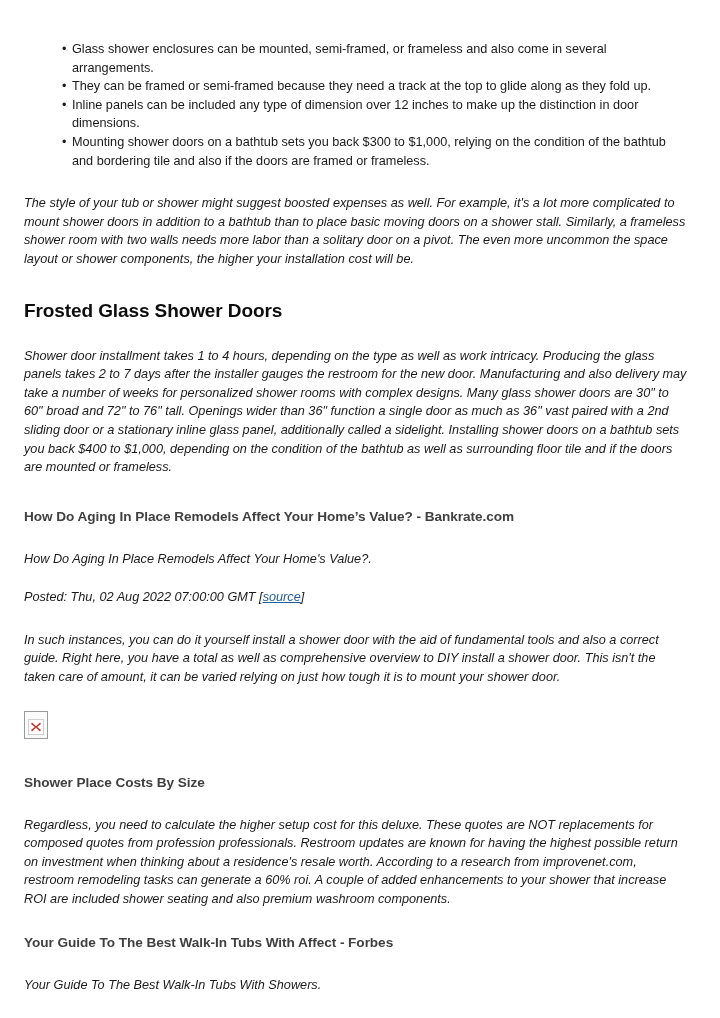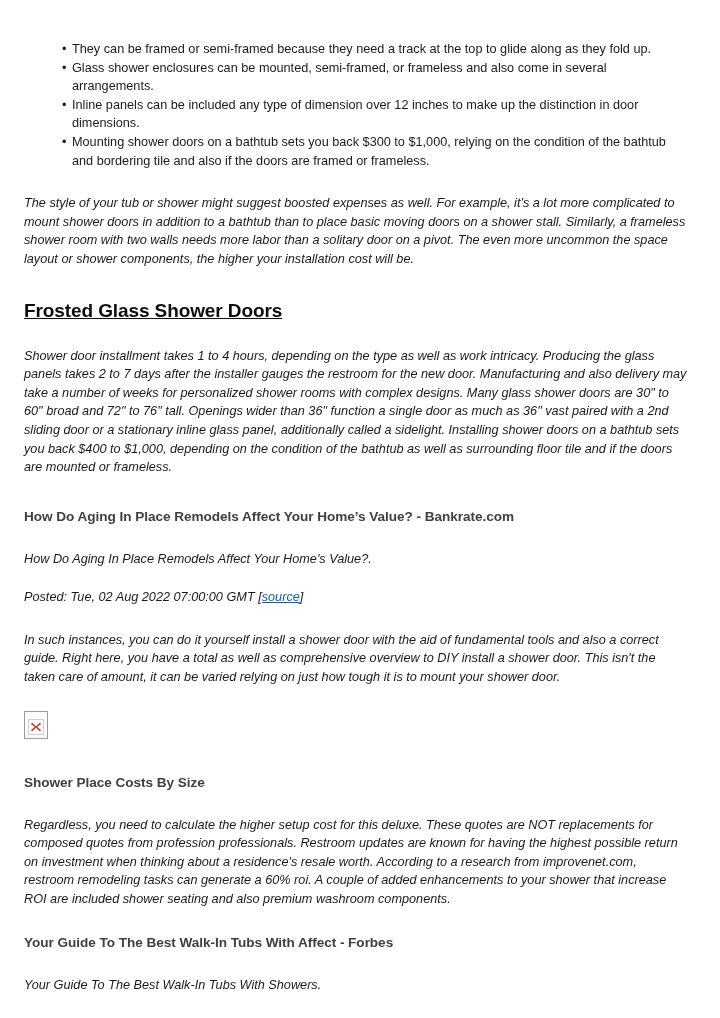--- a/index.html
+++ b/index.html
@@ -62,21 +62,20 @@
   .sp-30 { height: 30px; }
   .sp-34 { height: 34px; }
 
   h2.section-title {
     font-size: 19px;
     line-height: 24px;
     font-weight: bold;
     color: #0d0d0d;
     margin: 0;
     letter-spacing: -0.1px;
-    text-decoration: underline;
   }
 
   h3.sub-title {
     font-size: 13.6px;
     line-height: 19px;
     font-weight: bold;
     color: #404040;
     margin: 0;
     letter-spacing: -0.05px;
   }
@@ -119,22 +118,22 @@
     display: block;
   }
 </style>
 </head>
 <body>
 
 <div class="page">
   <div class="content">
 
     <ul class="bullets">
+      <li>Glass shower enclosures can be mounted, semi-framed, or frameless and also come in several arrangements.</li>
       <li>They can be framed or semi-framed because they need a track at the top to glide along as they fold up.</li>
-      <li>Glass shower enclosures can be mounted, semi-framed, or frameless and also come in several arrangements.</li>
       <li>Inline panels can be included any type of dimension over 12 inches to make up the distinction in door dimensions.</li>
       <li>Mounting shower doors on a bathtub sets you back $300 to $1,000, relying on the condition of the bathtub and bordering tile and also if the doors are framed or frameless.</li>
     </ul>
 
     <div class="sp-24"></div>
 
     <p class="body">The style of your tub or shower might suggest boosted expenses as well. For example, it's a lot more complicated to mount shower doors in addition to a bathtub than to place basic moving doors on a shower stall. Similarly, a frameless shower room with two walls needs more labor than a solitary door on a pivot. The even more uncommon the space layout or shower components, the higher your installation cost will be.</p>
 
     <div class="sp-30"></div>
 
@@ -147,21 +146,21 @@
     <div class="sp-30"></div>
 
     <h3 class="sub-title">How Do Aging In Place Remodels Affect Your Home’s Value? - Bankrate.com</h3>
 
     <div class="sp-24"></div>
 
     <p class="body">How Do Aging In Place Remodels Affect Your Home's Value?.</p>
 
     <div class="sp-20"></div>
 
-    <p class="body"><span>Posted: Tue, 02 Aug 2022 07:00:00 GMT </span><span>[</span><a class="source-link" href="#">source</a><span>]</span></p>
+    <p class="body"><span>Posted: Thu, 02 Aug 2022 07:00:00 GMT </span><span>[</span><a class="source-link" href="#">source</a><span>]</span></p>
 
     <div class="sp-24"></div>
 
     <p class="body">In such instances, you can do it yourself install a shower door with the aid of fundamental tools and also a correct guide. Right here, you have a total as well as comprehensive overview to DIY install a shower door. This isn't the taken care of amount, it can be varied relying on just how tough it is to mount your shower door.</p>
 
     <div class="sp-24"></div>
 
     <span class="broken-image">
       <span class="topband"></span>
       <span class="inner">

